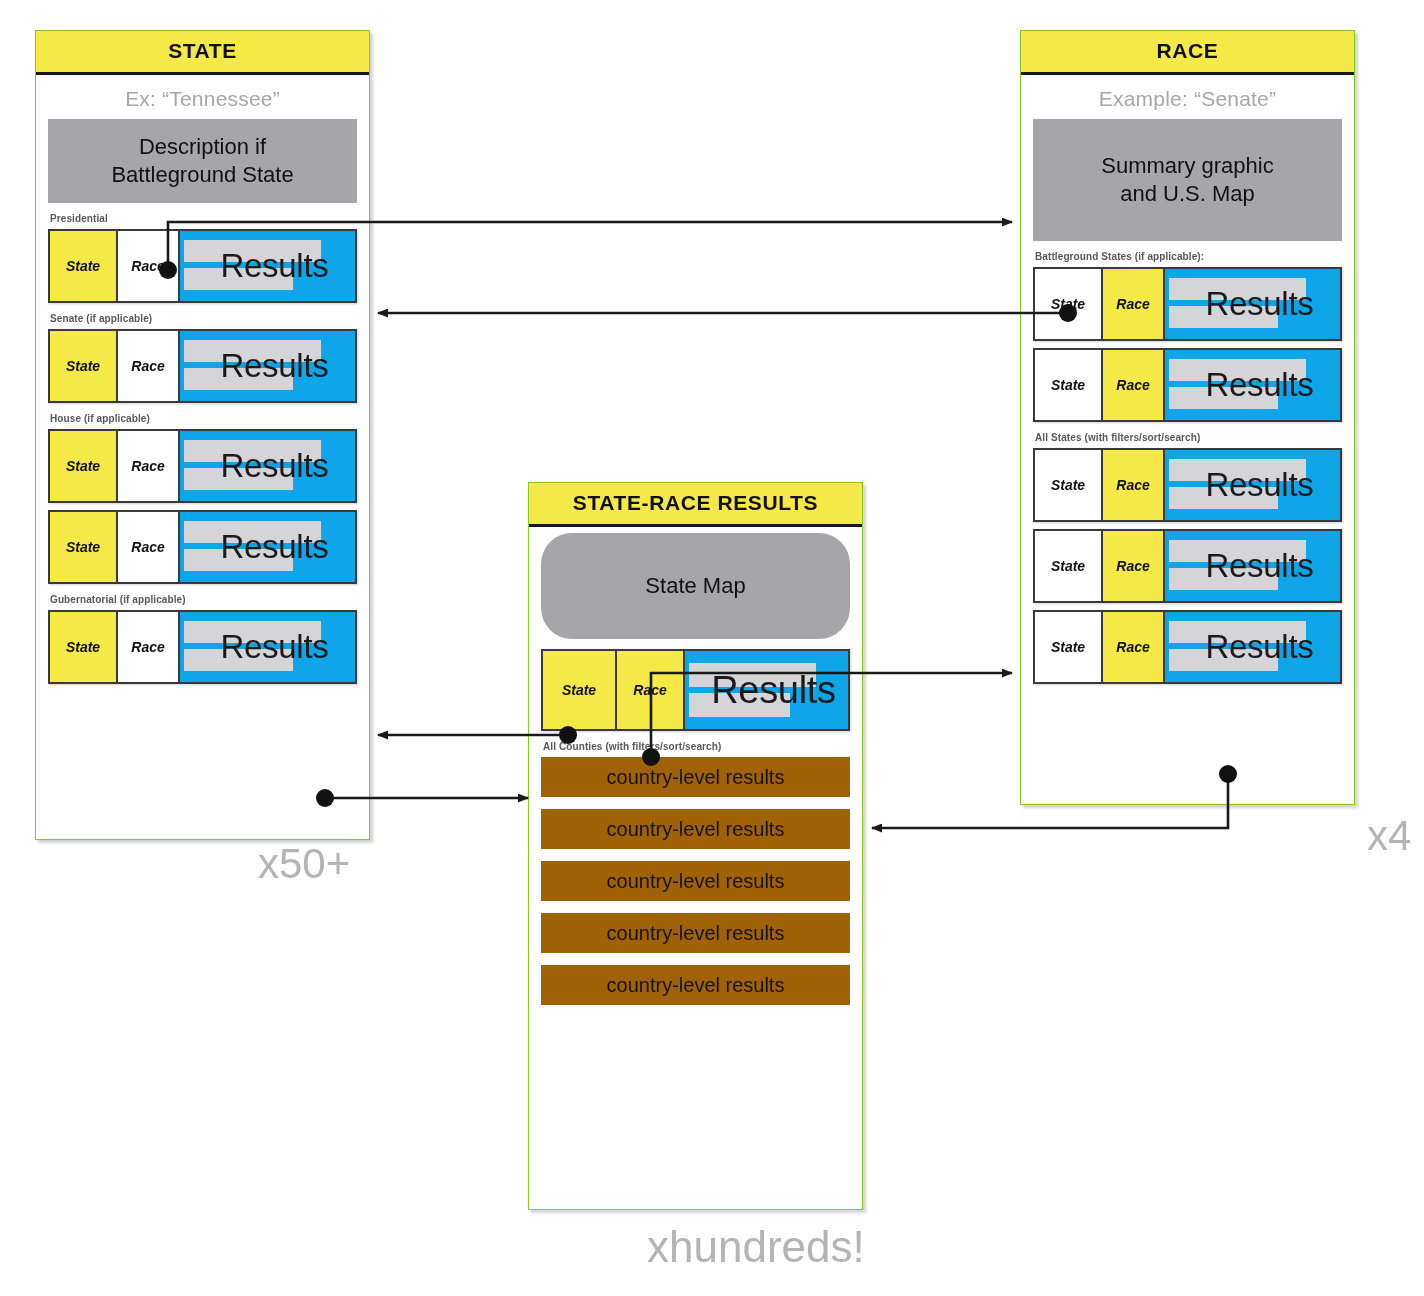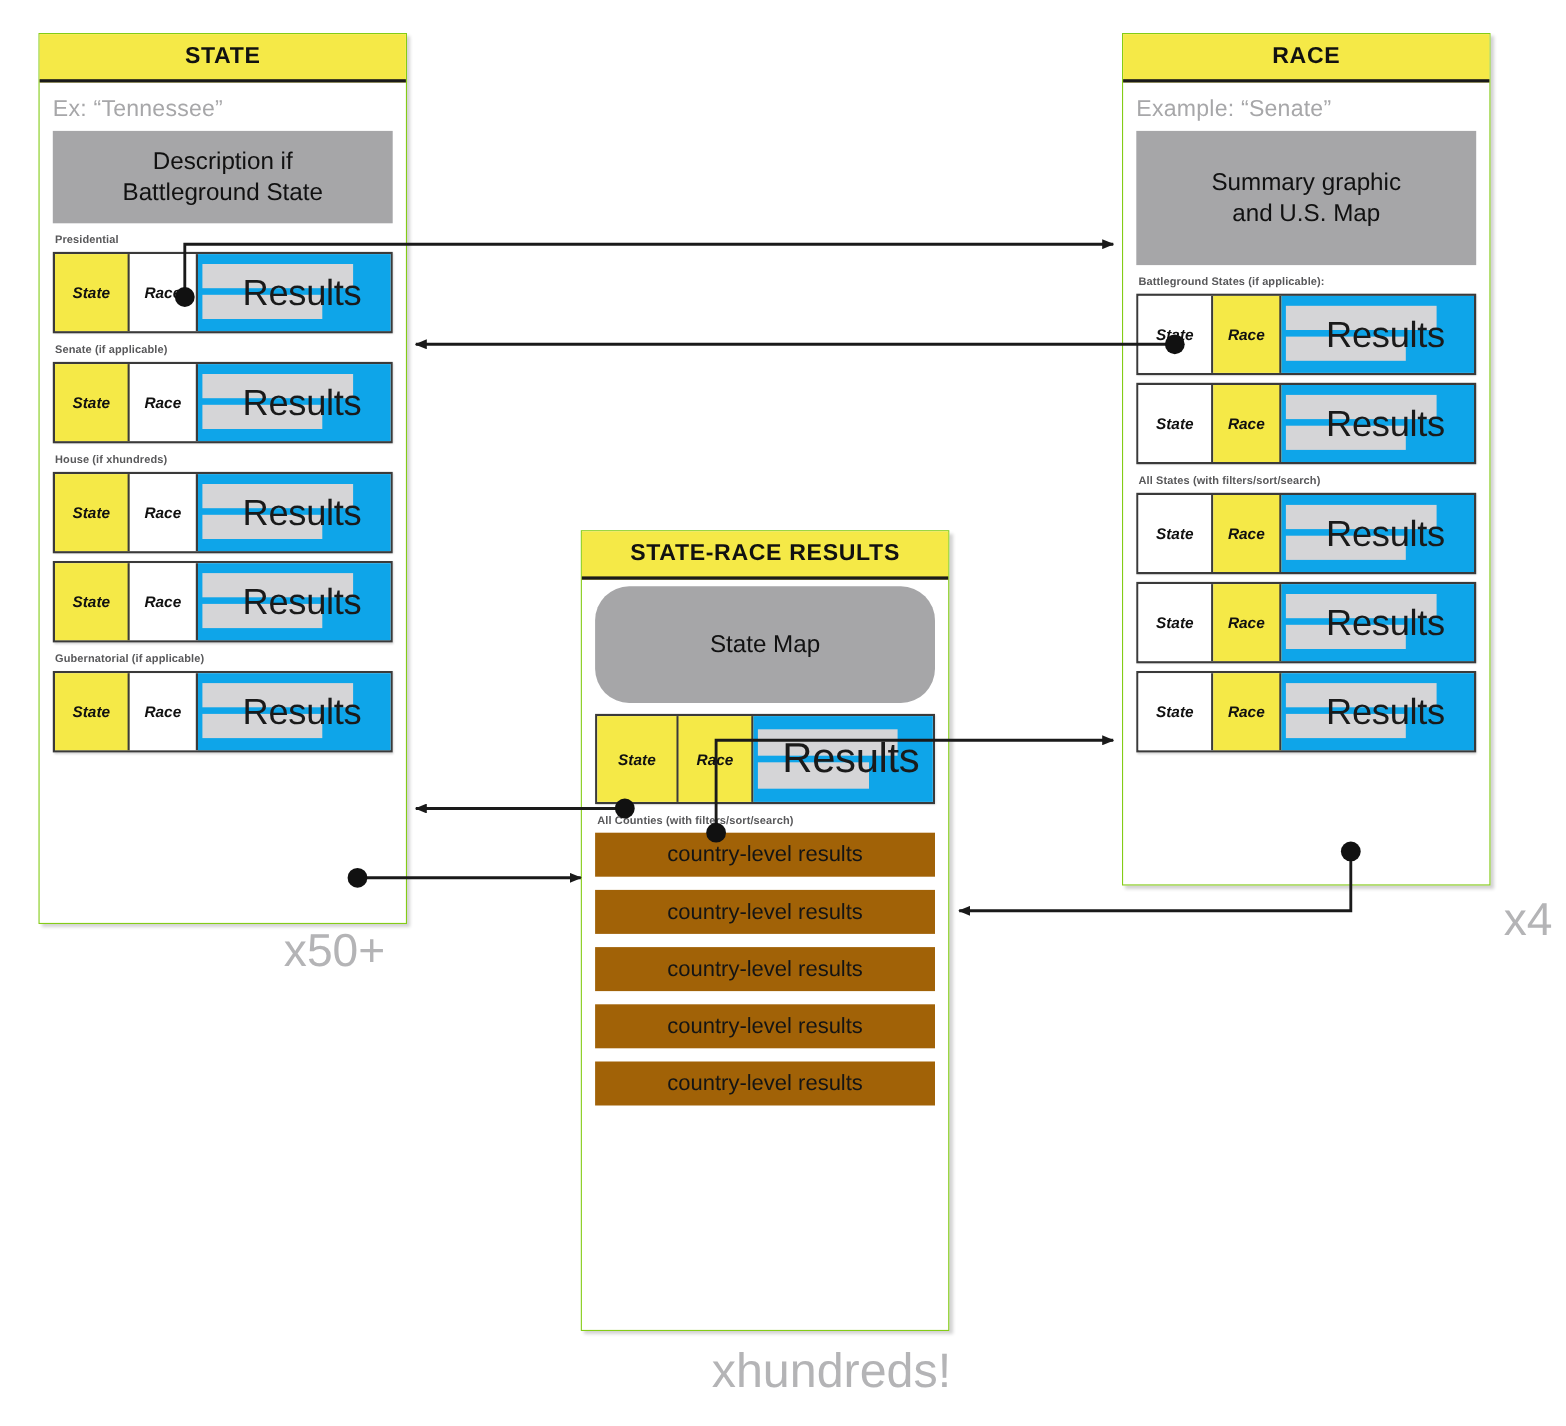--- a/index.html
+++ b/index.html
@@ -40,20 +40,21 @@
     letter-spacing: 0.6px;
     color: #111111;
     padding: 8px 0 9px 0;
     box-sizing: border-box;
   }
   .panel-body {
     padding: 6px 12px 10px 12px;
     box-sizing: border-box;
   }
   .panel-example {
+    text-align: center;
     color: #a7a7a9;
     font-size: 21px;
     padding: 6px 0 8px 0;
     letter-spacing: 0.2px;
   }
 
   
   .gray-block {
     background: #a6a6a8;
     color: #111111;
@@ -196,21 +197,21 @@
       <div class="row">
         <div class="cell-state hl">State</div>
         <div class="cell-race">Race</div>
         <div class="cell-results">
           <div class="bar-top"></div>
           <div class="bar-bot"></div>
           <div class="res-text">Results</div>
         </div>
       </div>
 
-      <div class="caption">House (if xhundreds)</div>
+      <div class="caption">House (if applicable)</div>
       <div class="row">
         <div class="cell-state hl">State</div>
         <div class="cell-race">Race</div>
         <div class="cell-results">
           <div class="bar-top"></div>
           <div class="bar-bot"></div>
           <div class="res-text">Results</div>
         </div>
       </div>
       <div class="row">

